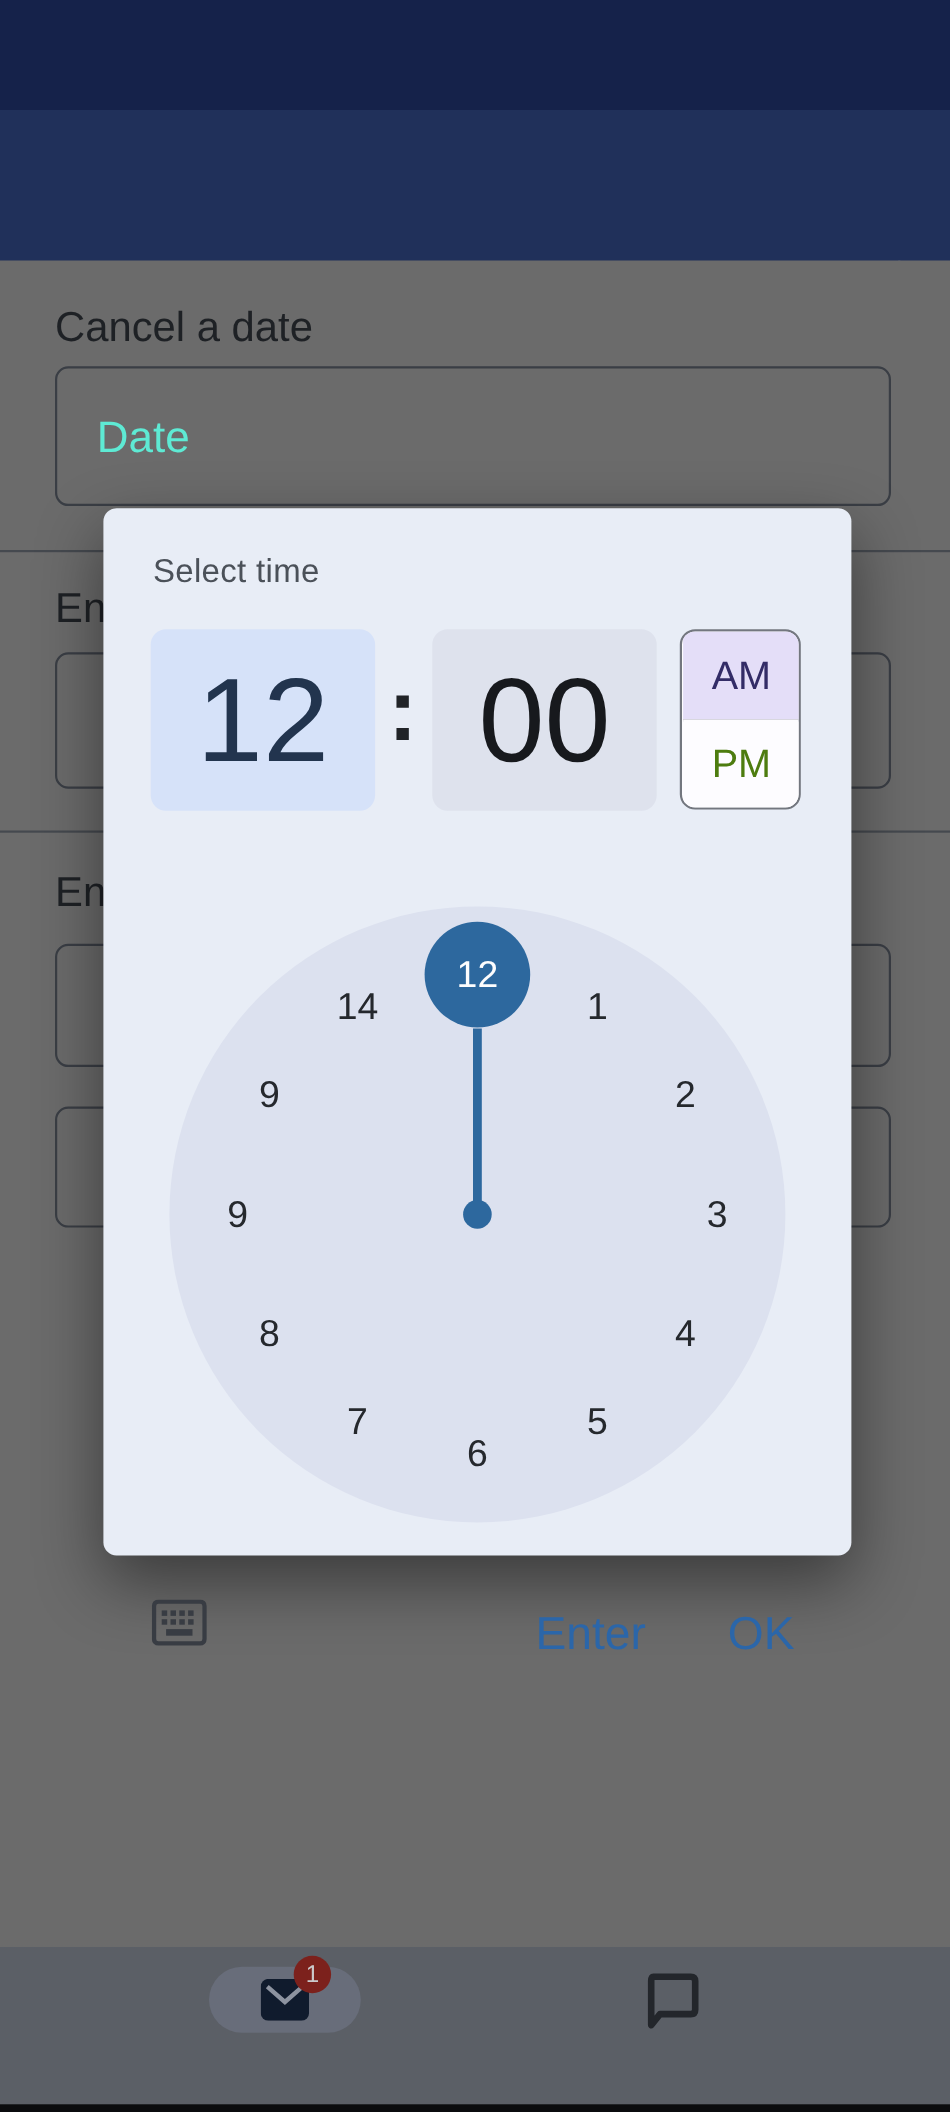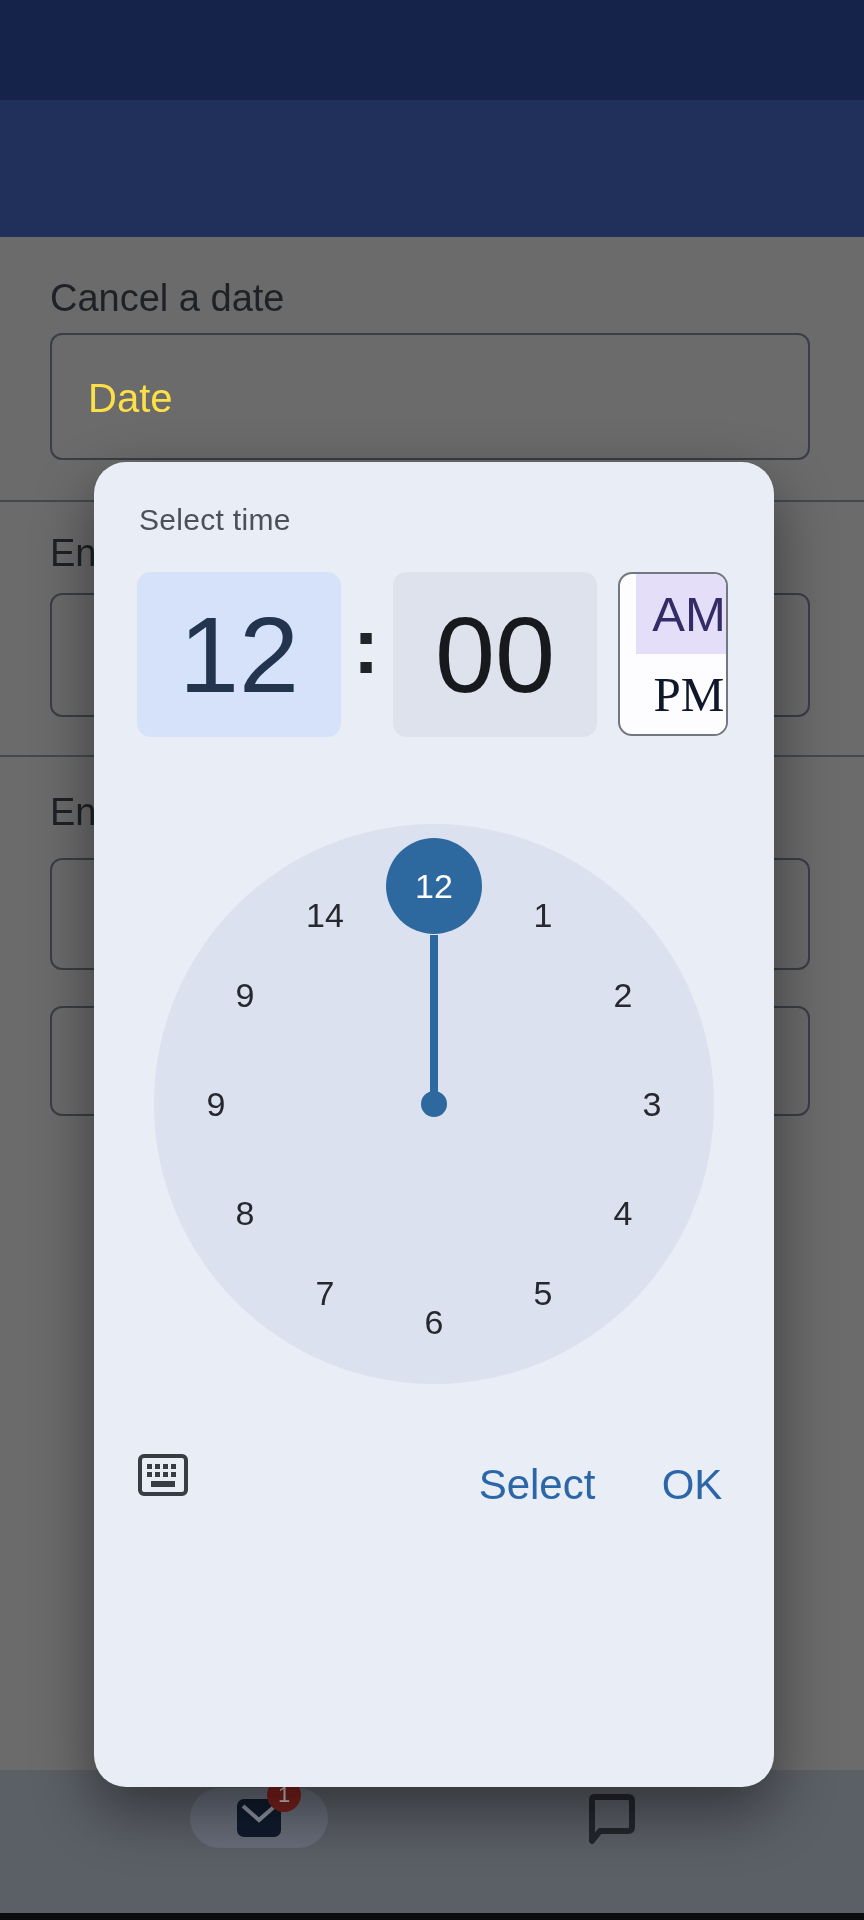--- a/index.html
+++ b/index.html
@@ -17,50 +17,50 @@
   #app-title{left:127px;top:144px;font-size:38px;font-weight:500;color:#727789;letter-spacing:.5px;}
   #overflow-btn{left:795px;top:130px;width:44px;height:76px;}
   .dot{position:absolute;left:18px;width:9px;height:9px;border-radius:50%;background:#7b8193;}
   .dot.d1{top:7px}.dot.d2{top:30px}.dot.d3{top:53px}
 
   #page{left:0;top:237px;width:864px;height:1533px;background:#6b6b6b;}
   .form-label{position:absolute;left:50px;font-size:38px;color:#1e2125;}
   .field{position:absolute;left:50px;width:760px;border:2px solid #3a3e45;border-radius:12px;background:transparent;box-sizing:border-box;}
   .divider{position:absolute;left:0;width:864px;height:2px;background:#45494f;}
   .frag-dash{position:absolute;left:80px;width:16px;height:5px;border-radius:2px;background:#2f3338;}
-  #date-field-text{position:absolute;left:36px;top:41px;font-size:40px;color:#fde047;}
+  #date-field-text{position:absolute;left:36px;top:41px;font-size:40px;color:#5eead4;}
 
   #bottom-nav{left:0;top:1770px;width:864px;height:150px;background:#5b5f66;}
   #mail-pill{position:absolute;left:190px;top:18px;width:138px;height:60px;border-radius:30px;background:#686d7a;}
   #mail-glyph{position:absolute;left:47px;top:11px;}
   #mail-badge{position:absolute;left:77px;top:-10px;width:34px;height:34px;border-radius:50%;background:#7c211c;
     color:#cbc9cb;font-size:22px;line-height:34px;text-align:center;}
   #chat-glyph{position:absolute;left:586px;top:23px;}
   #gesture-strip{left:0;top:1913px;width:864px;height:7px;background:#0b0c0e;}
 
   
   #dialog{
-    left:94px;top:462px;width:680px;height:1325px;border-radius:32px;
+    left:94px;top:462px;width:680px;height:952px;border-radius:12px;
     background:#e8edf6;box-shadow:0 24px 60px rgba(0,0,0,.45);
   }
   #dlg-title{left:45px;top:41px;font-size:30px;font-weight:500;color:#4b5159;letter-spacing:.3px;}
 
   .time-cell{position:absolute;top:110px;width:204px;height:165px;border-radius:14px;
     display:flex;align-items:center;justify-content:center;font-size:108px;cursor:pointer;}
   #hour-cell{left:43px;background:#d6e2f9;color:#22344e;}
   #minute-cell{left:299px;background:#dee2ed;color:#17191d;}
   #time-colon{left:247px;top:105px;width:50px;height:165px;line-height:158px;text-align:center;
     font-size:80px;font-weight:700;color:#202327;}
 
   #ampm{left:524px;top:110px;width:110px;height:164px;border:2px solid #73777f;border-radius:14px;
     box-sizing:border-box;overflow:hidden;background:#fdfcff;}
-  .ampm-half{position:absolute;left:16px;width:100%;height:80px;display:flex;align-items:center;justify-content:center;
-    font-size:49px;font-weight:500;cursor:pointer;}
+  .ampm-half{position:absolute;left:1px;width:100%;height:80px;display:flex;align-items:center;justify-content:center;
+    font-size:36px;font-weight:500;cursor:pointer;}
   #am-half{top:0;background:#e4def8;color:#332c67;border-bottom:2px solid #73777f;box-sizing:content-box;}
-  #pm-half{bottom:0;background:#fdfcff;color:#0f172a;font-family:Liberation Serif, serif;}
+  #pm-half{bottom:0;background:#fdfcff;color:#4d7c0f;}
 
   #clock-face{left:60px;top:362px;width:560px;height:560px;border-radius:50%;background:#dce1ef;}
   .num{position:absolute;width:60px;height:60px;line-height:60px;text-align:center;
     font-size:34px;color:#25282d;cursor:pointer;}
   .n0{left:250px;top:32px}  .n1{left:359px;top:61px}  .n2{left:439px;top:141px}
   .n3{left:468px;top:250px} .n4{left:439px;top:359px} .n5{left:359px;top:439px}
   .n6{left:250px;top:468px} .n7{left:141px;top:439px} .n8{left:61px;top:359px}
   .n9{left:32px;top:250px}  .n10{left:61px;top:141px} .n11{left:141px;top:61px}
   #hand{left:276px;top:111px;width:8px;height:169px;background:#2d689e;}
   #center-dot{left:267px;top:267px;width:26px;height:26px;border-radius:50%;background:#2d689e;}
@@ -172,17 +172,17 @@
         <rect x="17" y="10" width="5" height="5" fill="#383c43"></rect>
         <rect x="25" y="10" width="5" height="5" fill="#383c43"></rect>
         <rect x="33" y="10" width="5" height="5" fill="#383c43"></rect>
         <rect x="9" y="18" width="5" height="5" fill="#383c43"></rect>
         <rect x="17" y="18" width="5" height="5" fill="#383c43"></rect>
         <rect x="25" y="18" width="5" height="5" fill="#383c43"></rect>
         <rect x="33" y="18" width="5" height="5" fill="#383c43"></rect>
         <rect x="13" y="27" width="24" height="6" fill="#383c43"></rect>
       </svg>
     </div>
-    <div class="dlg-action" id="cancel-btn">Select</div>
+    <div class="dlg-action" id="cancel-btn">Enter</div>
     <div class="dlg-action" id="ok-btn">OK</div>
   </div>
 
 </div>
 
 </body></html>

